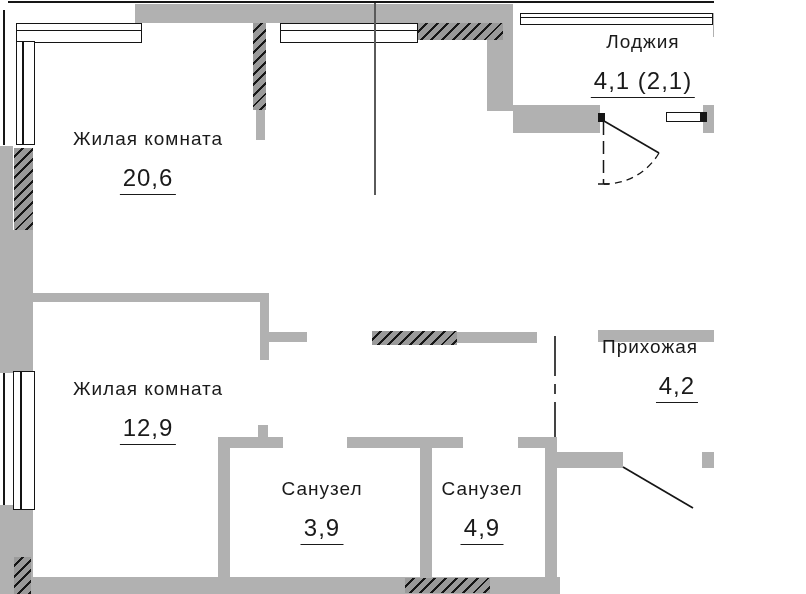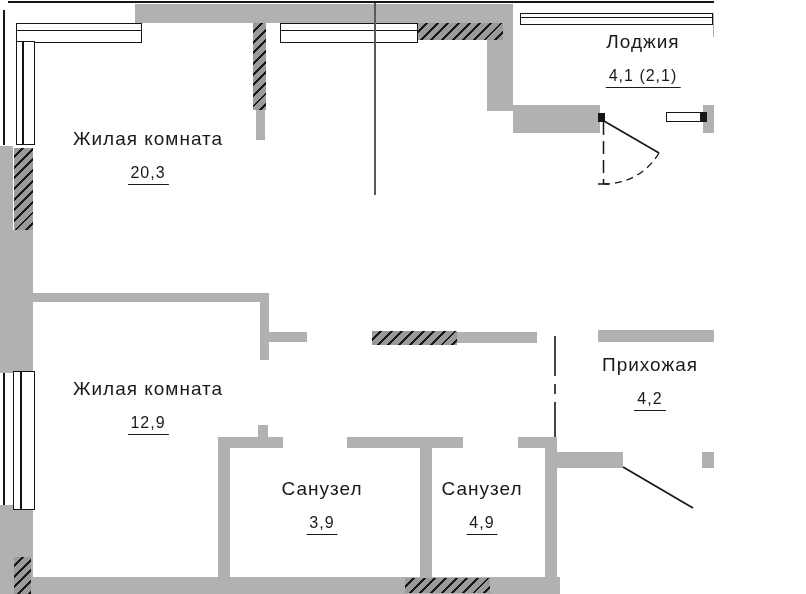--- a/index.html
+++ b/index.html
@@ -10,21 +10,21 @@
   .w{position:absolute;background:#b1b1b1;}
   .hx{position:absolute;background:repeating-linear-gradient(135deg,#9a9a9a 0 5.5px,#161616 5.5px 7.5px);}
   .blk{position:absolute;background:#161616;}
   .wh{position:absolute;background:#ffffff;}
   .thin{position:absolute;background:#5a5a5a;}
   .win{position:absolute;background:#ffffff;border:1.5px solid #141414;box-sizing:border-box;}
   .win .ml-h{position:absolute;left:0;right:0;top:32%;height:1.3px;background:#141414;}
   .win .ml-v{position:absolute;top:0;bottom:0;left:32%;width:1.3px;background:#141414;}
   .room-label{position:absolute;transform:translateX(-50%);text-align:center;white-space:nowrap;}
   .room-label .nm{font-size:19px;letter-spacing:1px;}
-  .room-label .ar{display:inline-block;margin-top:14px;font-size:16px;letter-spacing:1px;
+  .room-label .ar{display:inline-block;margin-top:14px;font-size:24px;letter-spacing:1px;
     border-bottom:1.7px solid #1a1a1a;padding:0 3px 2px 3px;}
   svg.overlay{position:absolute;left:0;top:0;pointer-events:none;}
 </style>
 </head>
 <body>
 
 <div class="plan">
 
   <div class="blk" style="left:8px;top:1px;width:784px;height:2px;"></div>
   <div class="blk" style="left:3px;top:10px;width:2px;height:135px;"></div>
@@ -102,31 +102,31 @@
     <line x1="555" y1="336" x2="555" y2="437" stroke="#161616" stroke-width="1.6" stroke-dasharray="40 8 10 8"></line>
   </svg>
 
   <div class="room-label" style="left:643px;top:31px;">
     <div class="nm">Лоджия</div>
     <span class="ar">4,1 (2,1)</span>
   </div>
 
   <div class="room-label" style="left:148px;top:128px;">
     <div class="nm">Жилая комната</div>
-    <span class="ar">20,3</span>
+    <span class="ar">20,6</span>
   </div>
 
 
   <div class="room-label" style="left:148px;top:378px;">
     <div class="nm">Жилая комната</div>
     <span class="ar">12,9</span>
   </div>
 
 
-  <div class="room-label" style="left:650px;top:354px;">
+  <div class="room-label" style="left:650px;top:336px;text-align:right;">
     <div class="nm">Прихожая</div>
     <span class="ar">4,2</span>
   </div>
 
   <div class="room-label" style="left:322px;top:478px;">
     <div class="nm">Санузел</div>
     <span class="ar">3,9</span>
   </div>
 
   <div class="room-label" style="left:482px;top:478px;">

